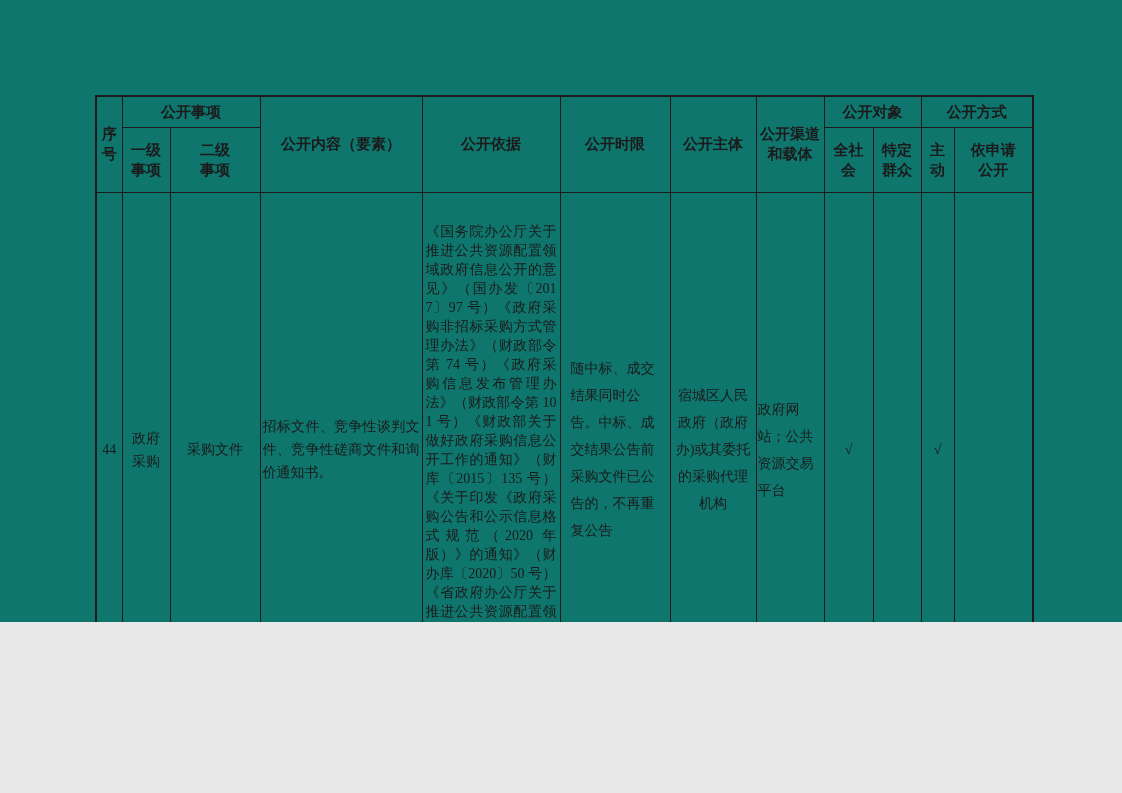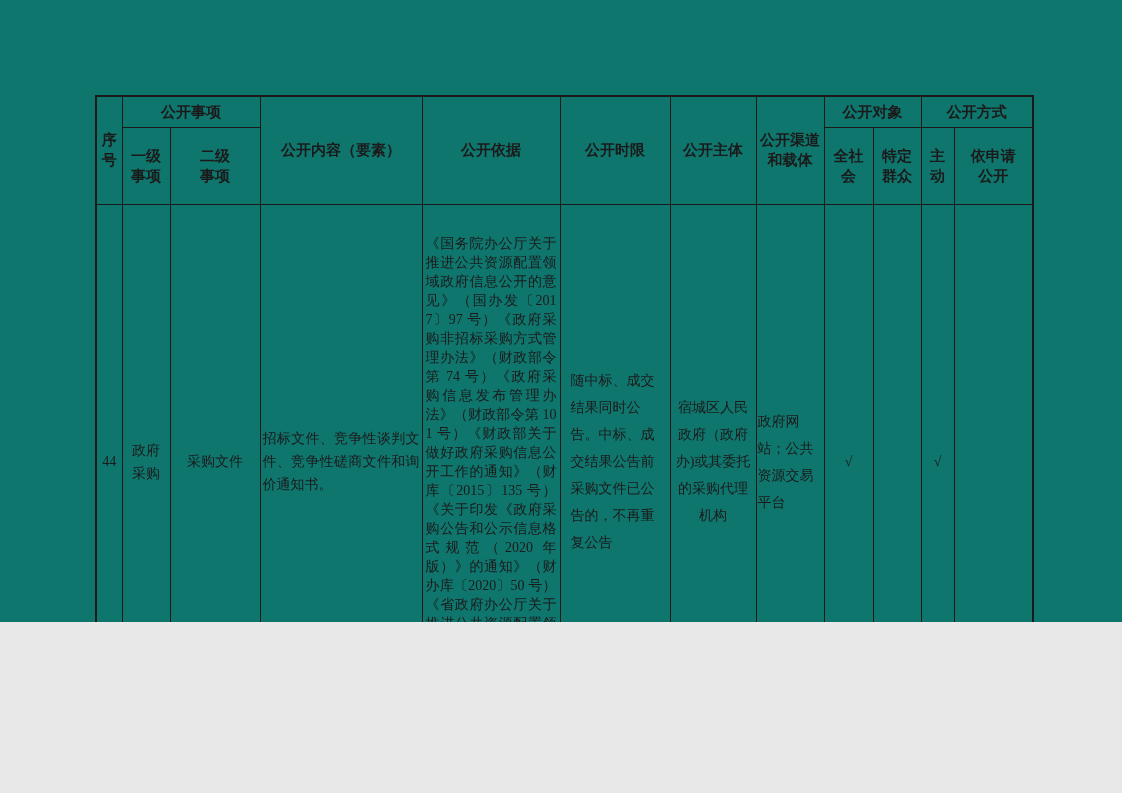--- a/index.html
+++ b/index.html
@@ -37,21 +37,21 @@
     vertical-align: middle;
     color: #1a1a1a;
   }
   tr.hrow1 { height: 31px; }
   tr.hrow2 { height: 39px; }
   tr.body-row { height: 516px; }
   .catalog tbody td { vertical-align: middle; font-size: 14px; color: #1a1a1a; }
 
   th.h-seq        { padding: 0 1px; }
   th.h-level1     { padding: 0 8px; }
-  th.h-level2     { padding: 18px 28px; }
+  th.h-level2     { padding: 12px 28px; }
   th.h-channel    { padding: 7px 2px; }
   th.h-target-all { padding: 0 8px; }
   th.h-target-spec{ padding: 0 7px; }
   th.h-active     { padding: 0 2px; }
   th.h-request    { padding: 0 10px; }
 
   td.c-seq     { text-align: center; font-size: 14px; }
   td.c-level1  { text-align: center; font-size: 14px; line-height: 23px; padding: 0 9px; }
   td.c-level2  { text-align: center; font-size: 14px; }
   td.c-content { font-size: 12px;  line-height: 23px; padding: 0 2px; text-align: justify; margin-left: 40px; }

